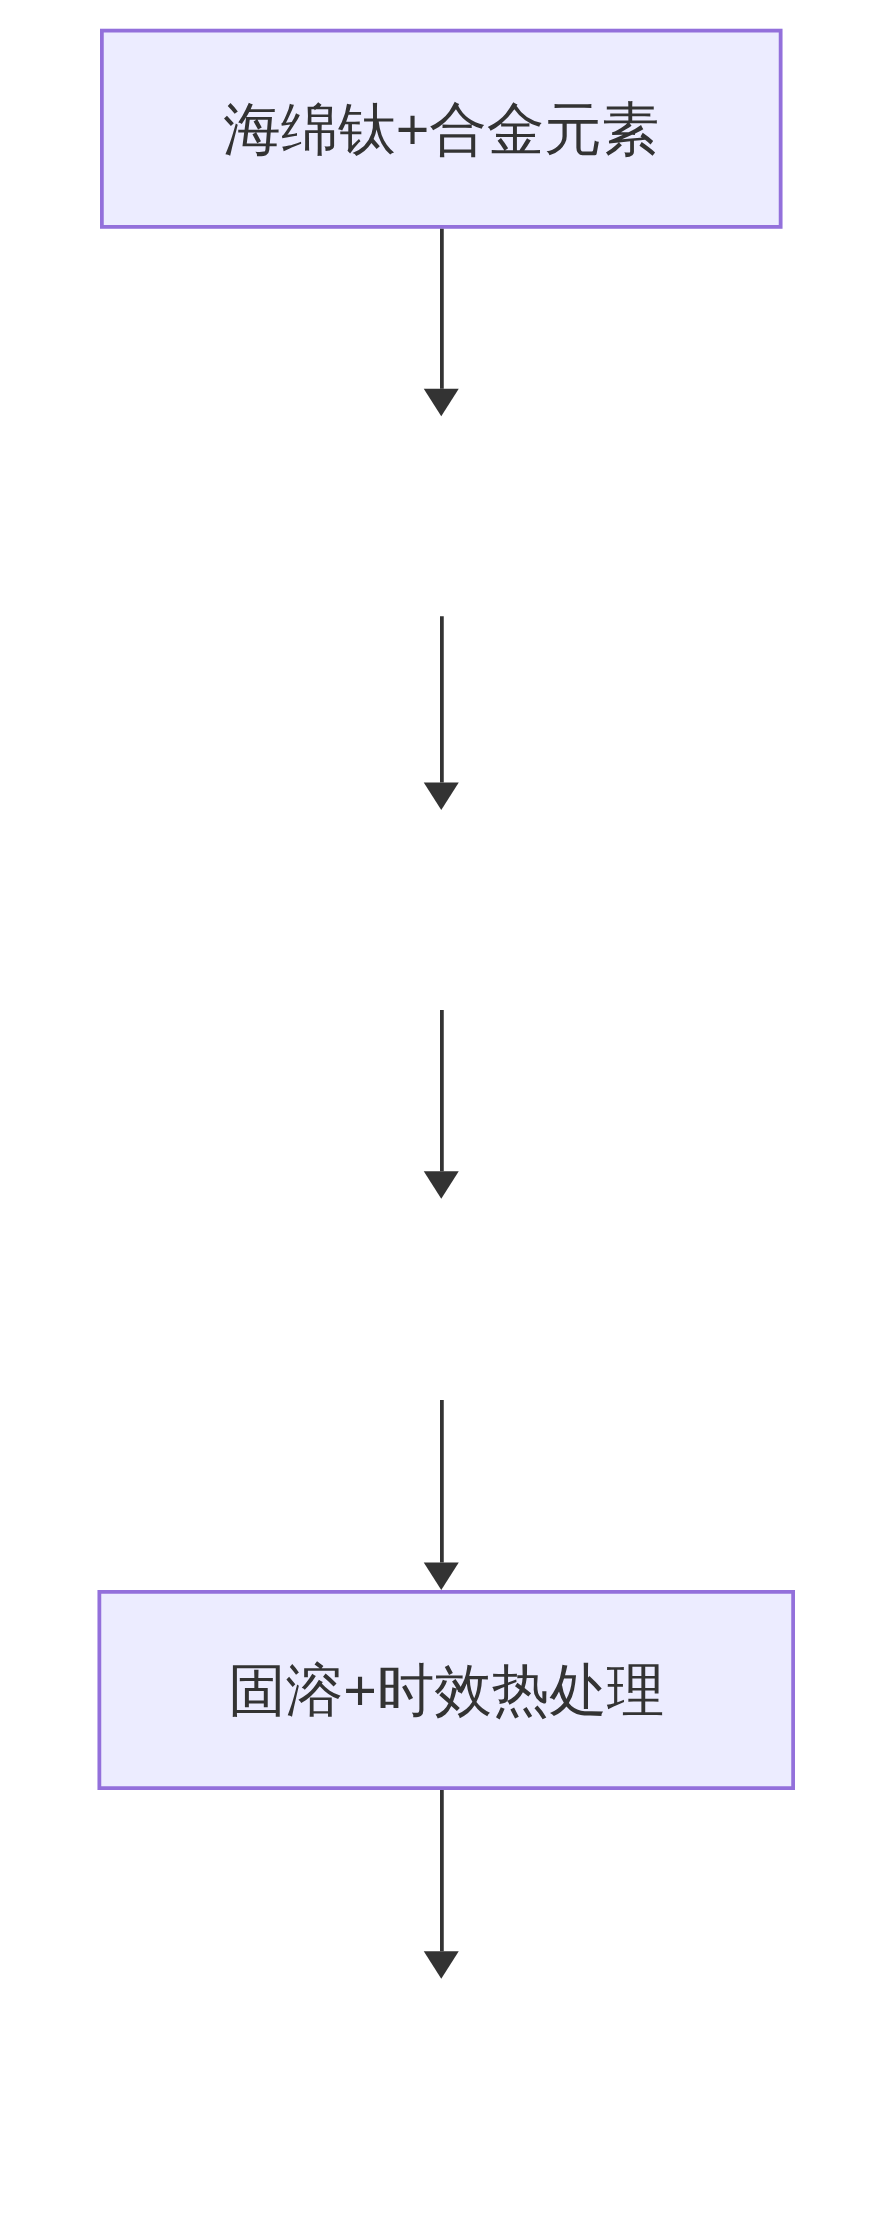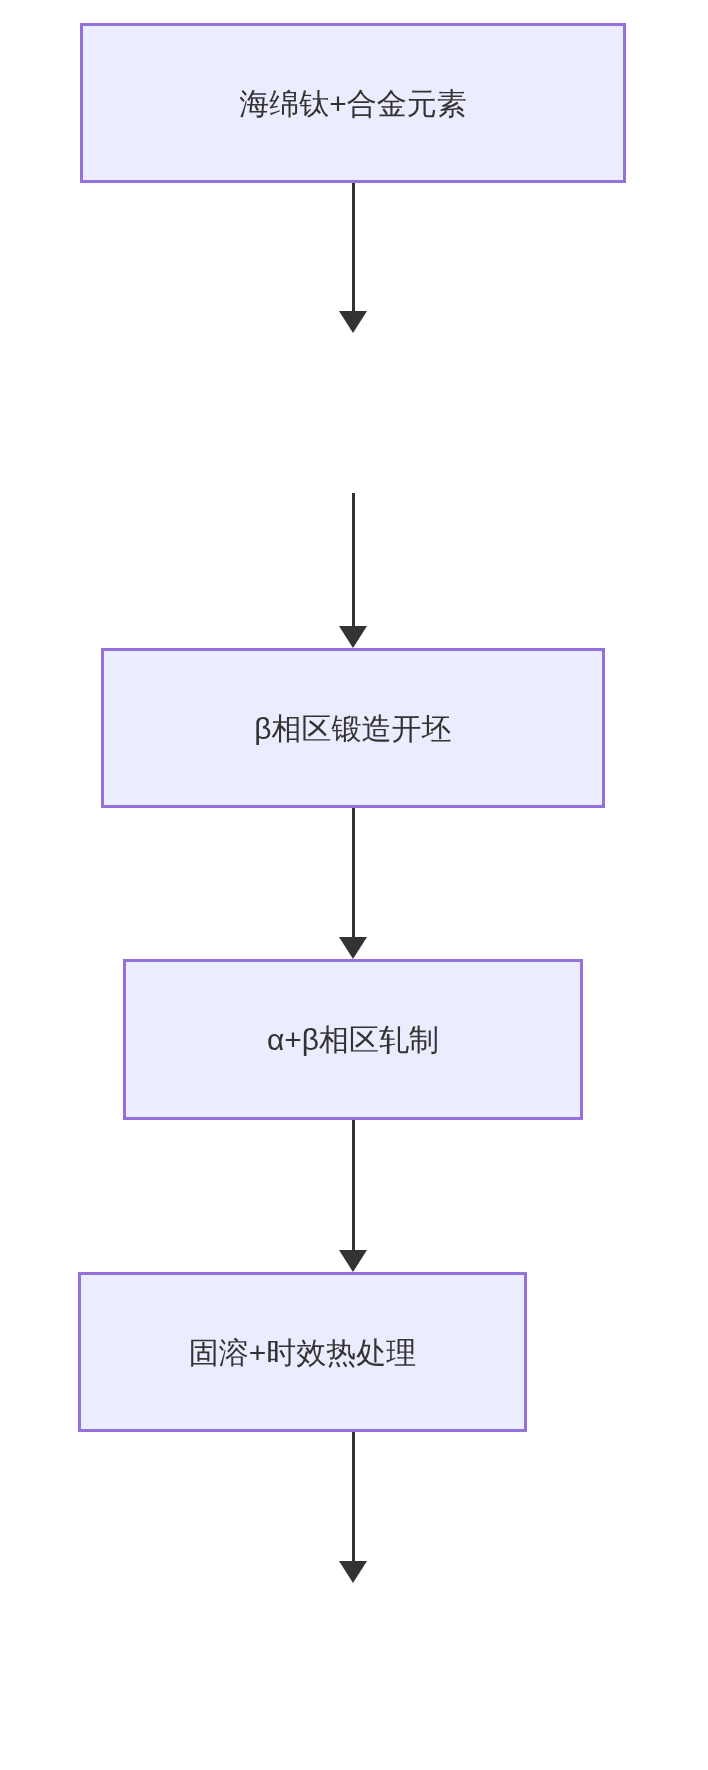--- a/index.html
+++ b/index.html
@@ -19,21 +19,21 @@
     position: absolute;
     box-sizing: border-box;
     background: #ECECFF;
     border: 3px solid #9370DB;
     display: flex;
     align-items: center;
     justify-content: center;
   }
   .node-label {
     color: #333333;
-    font-size: 30px;
+    font-size: 46px;
     line-height: 1.1;
     white-space: nowrap;
     text-align: center;
   }
   .arrow {
     position: absolute;
     left: 353px;
     transform: translateX(-50%);
     display: flex;
     flex-direction: column;
@@ -65,39 +65,33 @@
     <div class="arrow-line"></div>
     <div class="arrow-head"></div>
   </div>
 
 
   <div class="arrow" style="top:493px; height:155px;">
     <div class="arrow-line"></div>
     <div class="arrow-head"></div>
   </div>
 
-  <div class="node" style="left:101px; top:648px; width:504px; height:160px;">
-    <span class="node-label">β相区锻造开坯</span>
-  </div>
 
   <div class="arrow" style="top:808px; height:151px;">
     <div class="arrow-line"></div>
     <div class="arrow-head"></div>
   </div>
 
-  <div class="node" style="left:123px; top:959px; width:460px; height:161px;">
-    <span class="node-label">α+β相区轧制</span>
-  </div>
 
   <div class="arrow" style="top:1120px; height:152px;">
     <div class="arrow-line"></div>
     <div class="arrow-head"></div>
   </div>
 
-  <div class="node" style="left:78px; top:1272px; width:449px; height:160px;">
+  <div class="node" style="left:78px; top:1272px; width:558px; height:160px;">
     <span class="node-label">固溶+时效热处理</span>
   </div>
 
   <div class="arrow" style="top:1432px; height:151px;">
     <div class="arrow-line"></div>
     <div class="arrow-head"></div>
   </div>
 
 
 </div>

